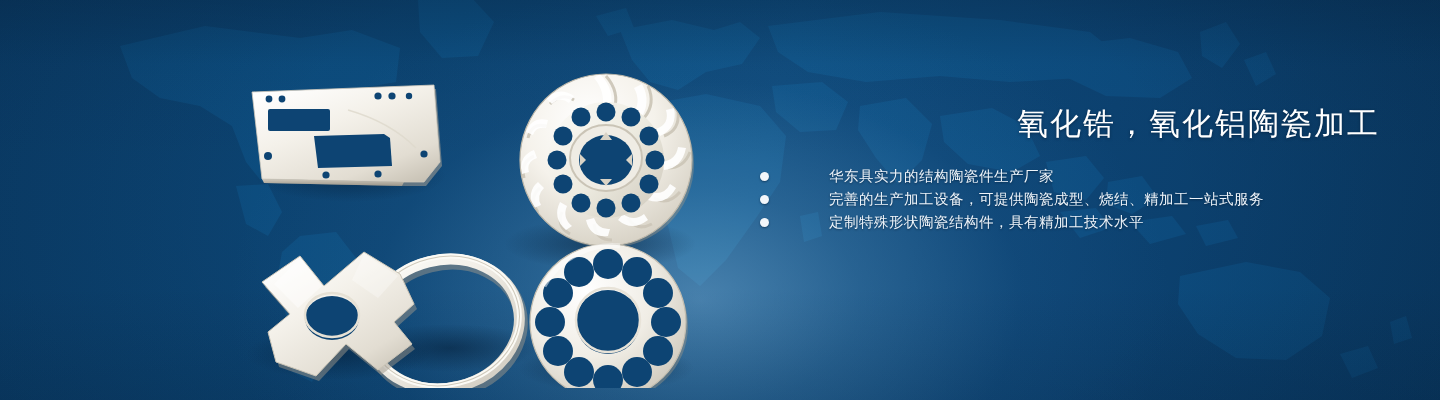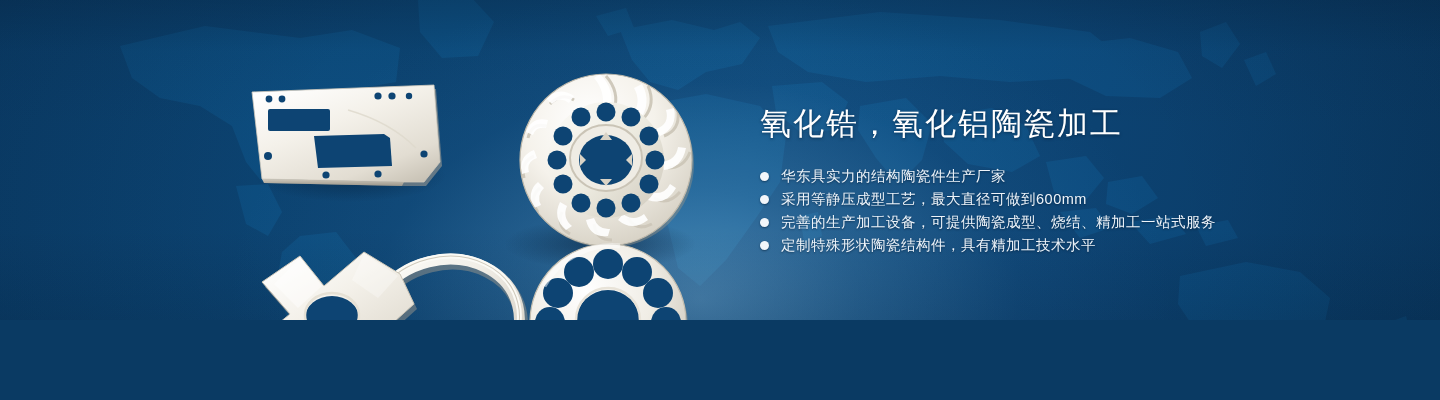--- a/index.html
+++ b/index.html
@@ -8,23 +8,24 @@
     padding: 0;
     background: #0a3a63;
   }
   body {
     font-family: "Liberation Sans", "DejaVu Sans", sans-serif;
   }
 
   #banner {
     position: relative;
     width: 1440px;
-    height: 320px;
+    height: 400px;
     overflow: hidden;
     background: #a21caf;
+    text-align: right;
   }
 
   
   .bg-base {
     position: absolute;
     inset: 0;
     background:
       radial-gradient(ellipse 620px 420px at 700px 300px,
         rgba(120,175,215,0.55) 0%,
         rgba(90,150,196,0.34) 26%,
@@ -84,20 +85,21 @@
   .bullets {
     list-style: none;
     margin: 21px 0 0 0;
     padding: 0;
   }
   .bullet {
     display: flex;
     align-items: center;
     height: 22px;
     margin-bottom: 1px;
+    gap: 48px;
   }
   .bullet-dot {
     width: 9px;
     height: 9px;
     border-radius: 50%;
     background: #f2f6fa;
     flex: 0 0 auto;
     margin-right: 12px;
     box-shadow: 0 1px 2px rgba(2,24,46,0.5);
   }
@@ -362,24 +364,20 @@
   <div class="text-col">
     <div class="headline">氧化锆，氧化铝陶瓷加工</div>
 
     <ul class="bullets">
       <li class="bullet">
         <span class="bullet-dot"></span>
         <span class="bullet-text">华东具实力的结构陶瓷件生产厂家</span>
       </li>
       <li class="bullet">
         <span class="bullet-dot"></span>
-        <span class="bullet-text">采用等静压成型工艺，最大直径可做到600mm</span>
-      </li>
-      <li class="bullet">
-        <span class="bullet-dot"></span>
         <span class="bullet-text">完善的生产加工设备，可提供陶瓷成型、烧结、精加工一站式服务</span>
       </li>
       <li class="bullet">
         <span class="bullet-dot"></span>
         <span class="bullet-text">定制特殊形状陶瓷结构件，具有精加工技术水平</span>
       </li>
     </ul>
   </div>
 
 </div>

